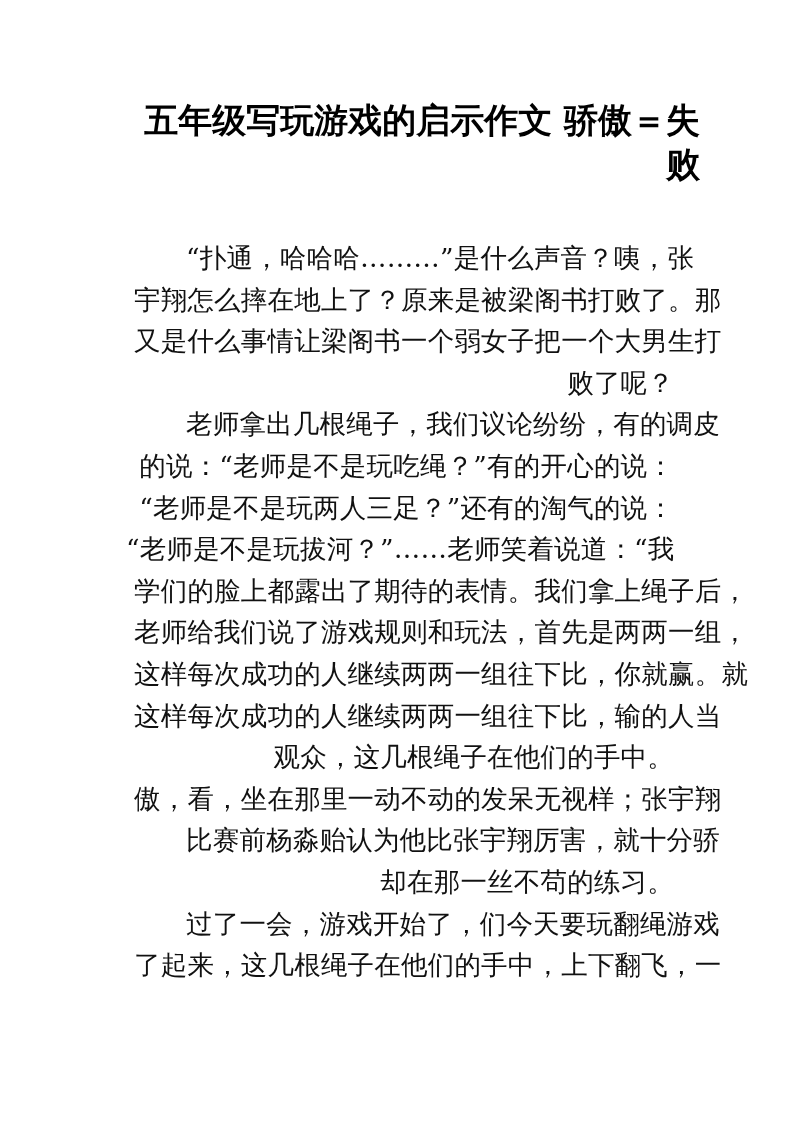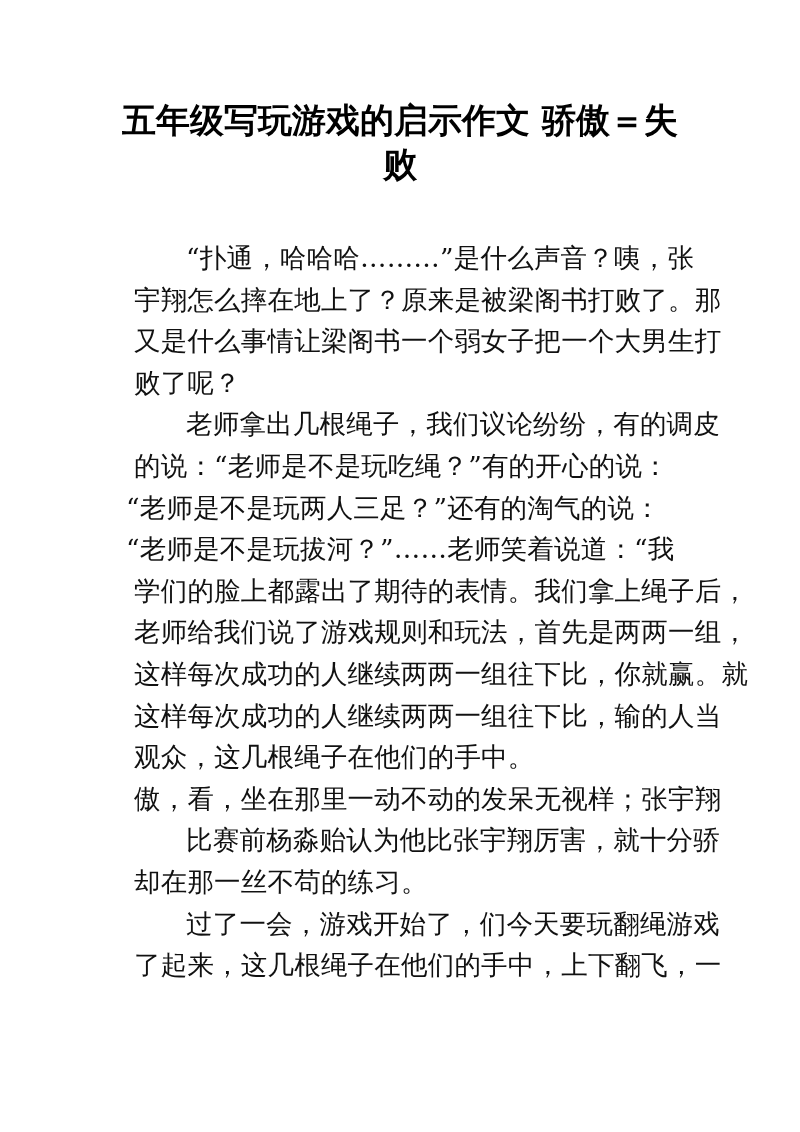--- a/index.html
+++ b/index.html
@@ -21,37 +21,38 @@
       top: 0;
       width: 800px;
       height: 1132px;
       background: #ffffff;
     }
     .title {
       position: absolute;
       left: 100px;
       width: 600px;
       top: 98px;
-      text-align: center;
+      text-align: right;
       font-family: "DejaVu Sans", "Liberation Sans", sans-serif;
       font-weight: bold;
       font-size: 34px;
       line-height: 44px;
       color: #000000;
       margin: 0;
     }
     .title .tline {
       display: block;
       white-space: nowrap;
     }
     .body {
       position: absolute;
       left: 134px;
       top: 237px;
       width: 540px;
+      text-align: right;
     }
     .line {
       display: block;
       height: 41.6px;
       line-height: 41.6px;
       font-size: 26.5px;
       white-space: nowrap;
       letter-spacing: 0.2px;
       color: #111111;
     }

